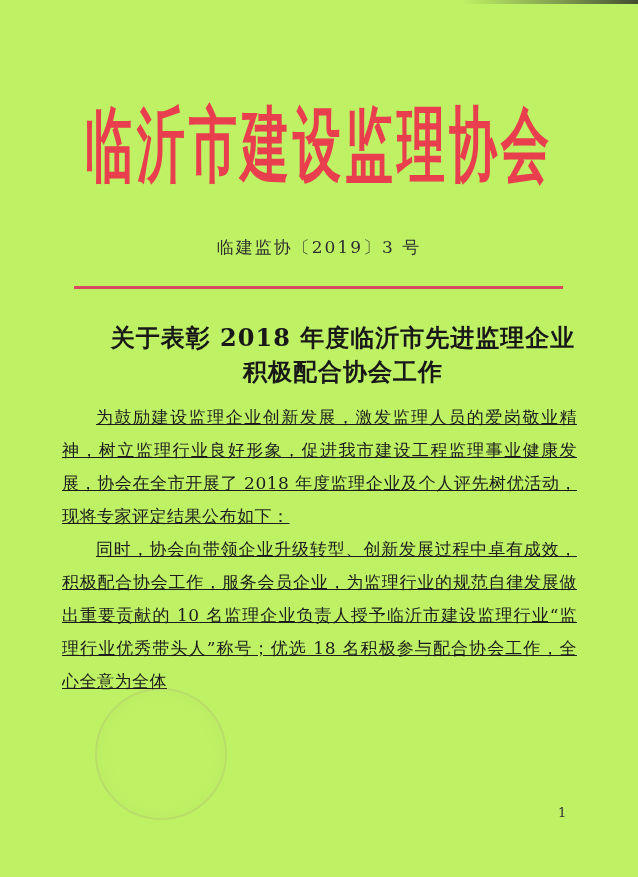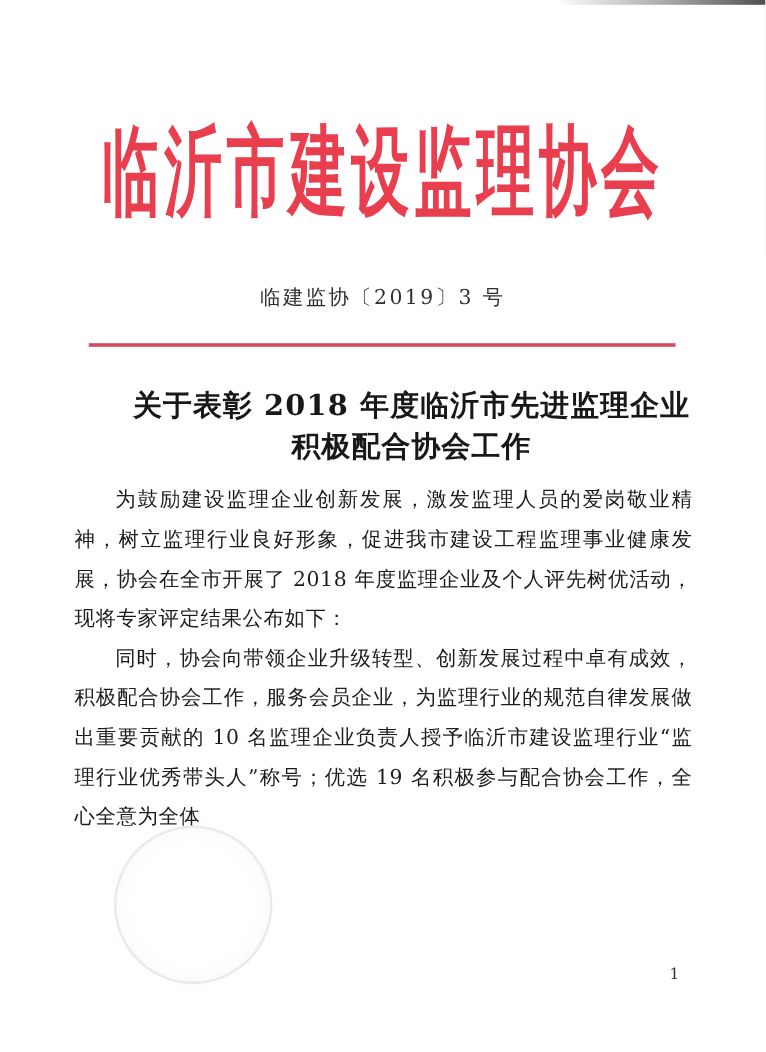--- a/index.html
+++ b/index.html
@@ -5,21 +5,21 @@
   html, body {
     margin: 0;
     padding: 0;
     background: #e9e9e9;
   }
   .page {
     position: relative;
     width: 638px;
     height: 877px;
     margin: 0 auto;
-    background: #ffffff;
+    background: #bef264;
     overflow: hidden;
     font-family: "DejaVu Serif", "Liberation Serif", serif;
     color: var(--text, #1c1c1c);
   }
   .scan-edge-top {
     position: absolute;
     top: 0;
     right: 0;
     width: 175px;
     height: 4px;
@@ -80,20 +80,21 @@
     line-height: 33px;
     text-align: justify;
     letter-spacing: 0.5px;
   }
   .body-text p {
     margin: 0;
     padding: 0;
   }
   .body-text p.indent {
     text-indent: 2em;
+    text-decoration: underline;
   }
   .stamp-ghost {
     position: absolute;
     top: 688px;
     left: 95px;
     width: 128px;
     height: 128px;
     border-radius: 50%;
     border: 2px solid rgba(160, 125, 130, 0.18);
     box-shadow: inset 0 0 18px rgba(170, 140, 145, 0.07);
@@ -119,20 +120,20 @@
 
   <div class="red-rule"></div>
 
   <div class="notice-title">
     <div>关于表彰 2018 年度临沂市先进监理企业</div>
     <div>积极配合协会工作</div>
   </div>
 
   <div class="body-text">
     <p class="indent">为鼓励建设监理企业创新发展，激发监理人员的爱岗敬业精神，树立监理行业良好形象，促进我市建设工程监理事业健康发展，协会在全市开展了 2018 年度监理企业及个人评先树优活动，现将专家评定结果公布如下：</p>
-    <p class="indent">同时，协会向带领企业升级转型、创新发展过程中卓有成效，积极配合协会工作，服务会员企业，为监理行业的规范自律发展做出重要贡献的 10 名监理企业负责人授予临沂市建设监理行业“监理行业优秀带头人”称号；优选 19 名积极参与配合协会工作，全心全意为全体</p>
+    <p class="indent">同时，协会向带领企业升级转型、创新发展过程中卓有成效，积极配合协会工作，服务会员企业，为监理行业的规范自律发展做出重要贡献的 10 名监理企业负责人授予临沂市建设监理行业“监理行业优秀带头人”称号；优选 18 名积极参与配合协会工作，全心全意为全体</p>
   </div>
 
   <div class="stamp-ghost"></div>
 
   <div class="page-number">1</div>
 
 </div>
 
 </body></html>

